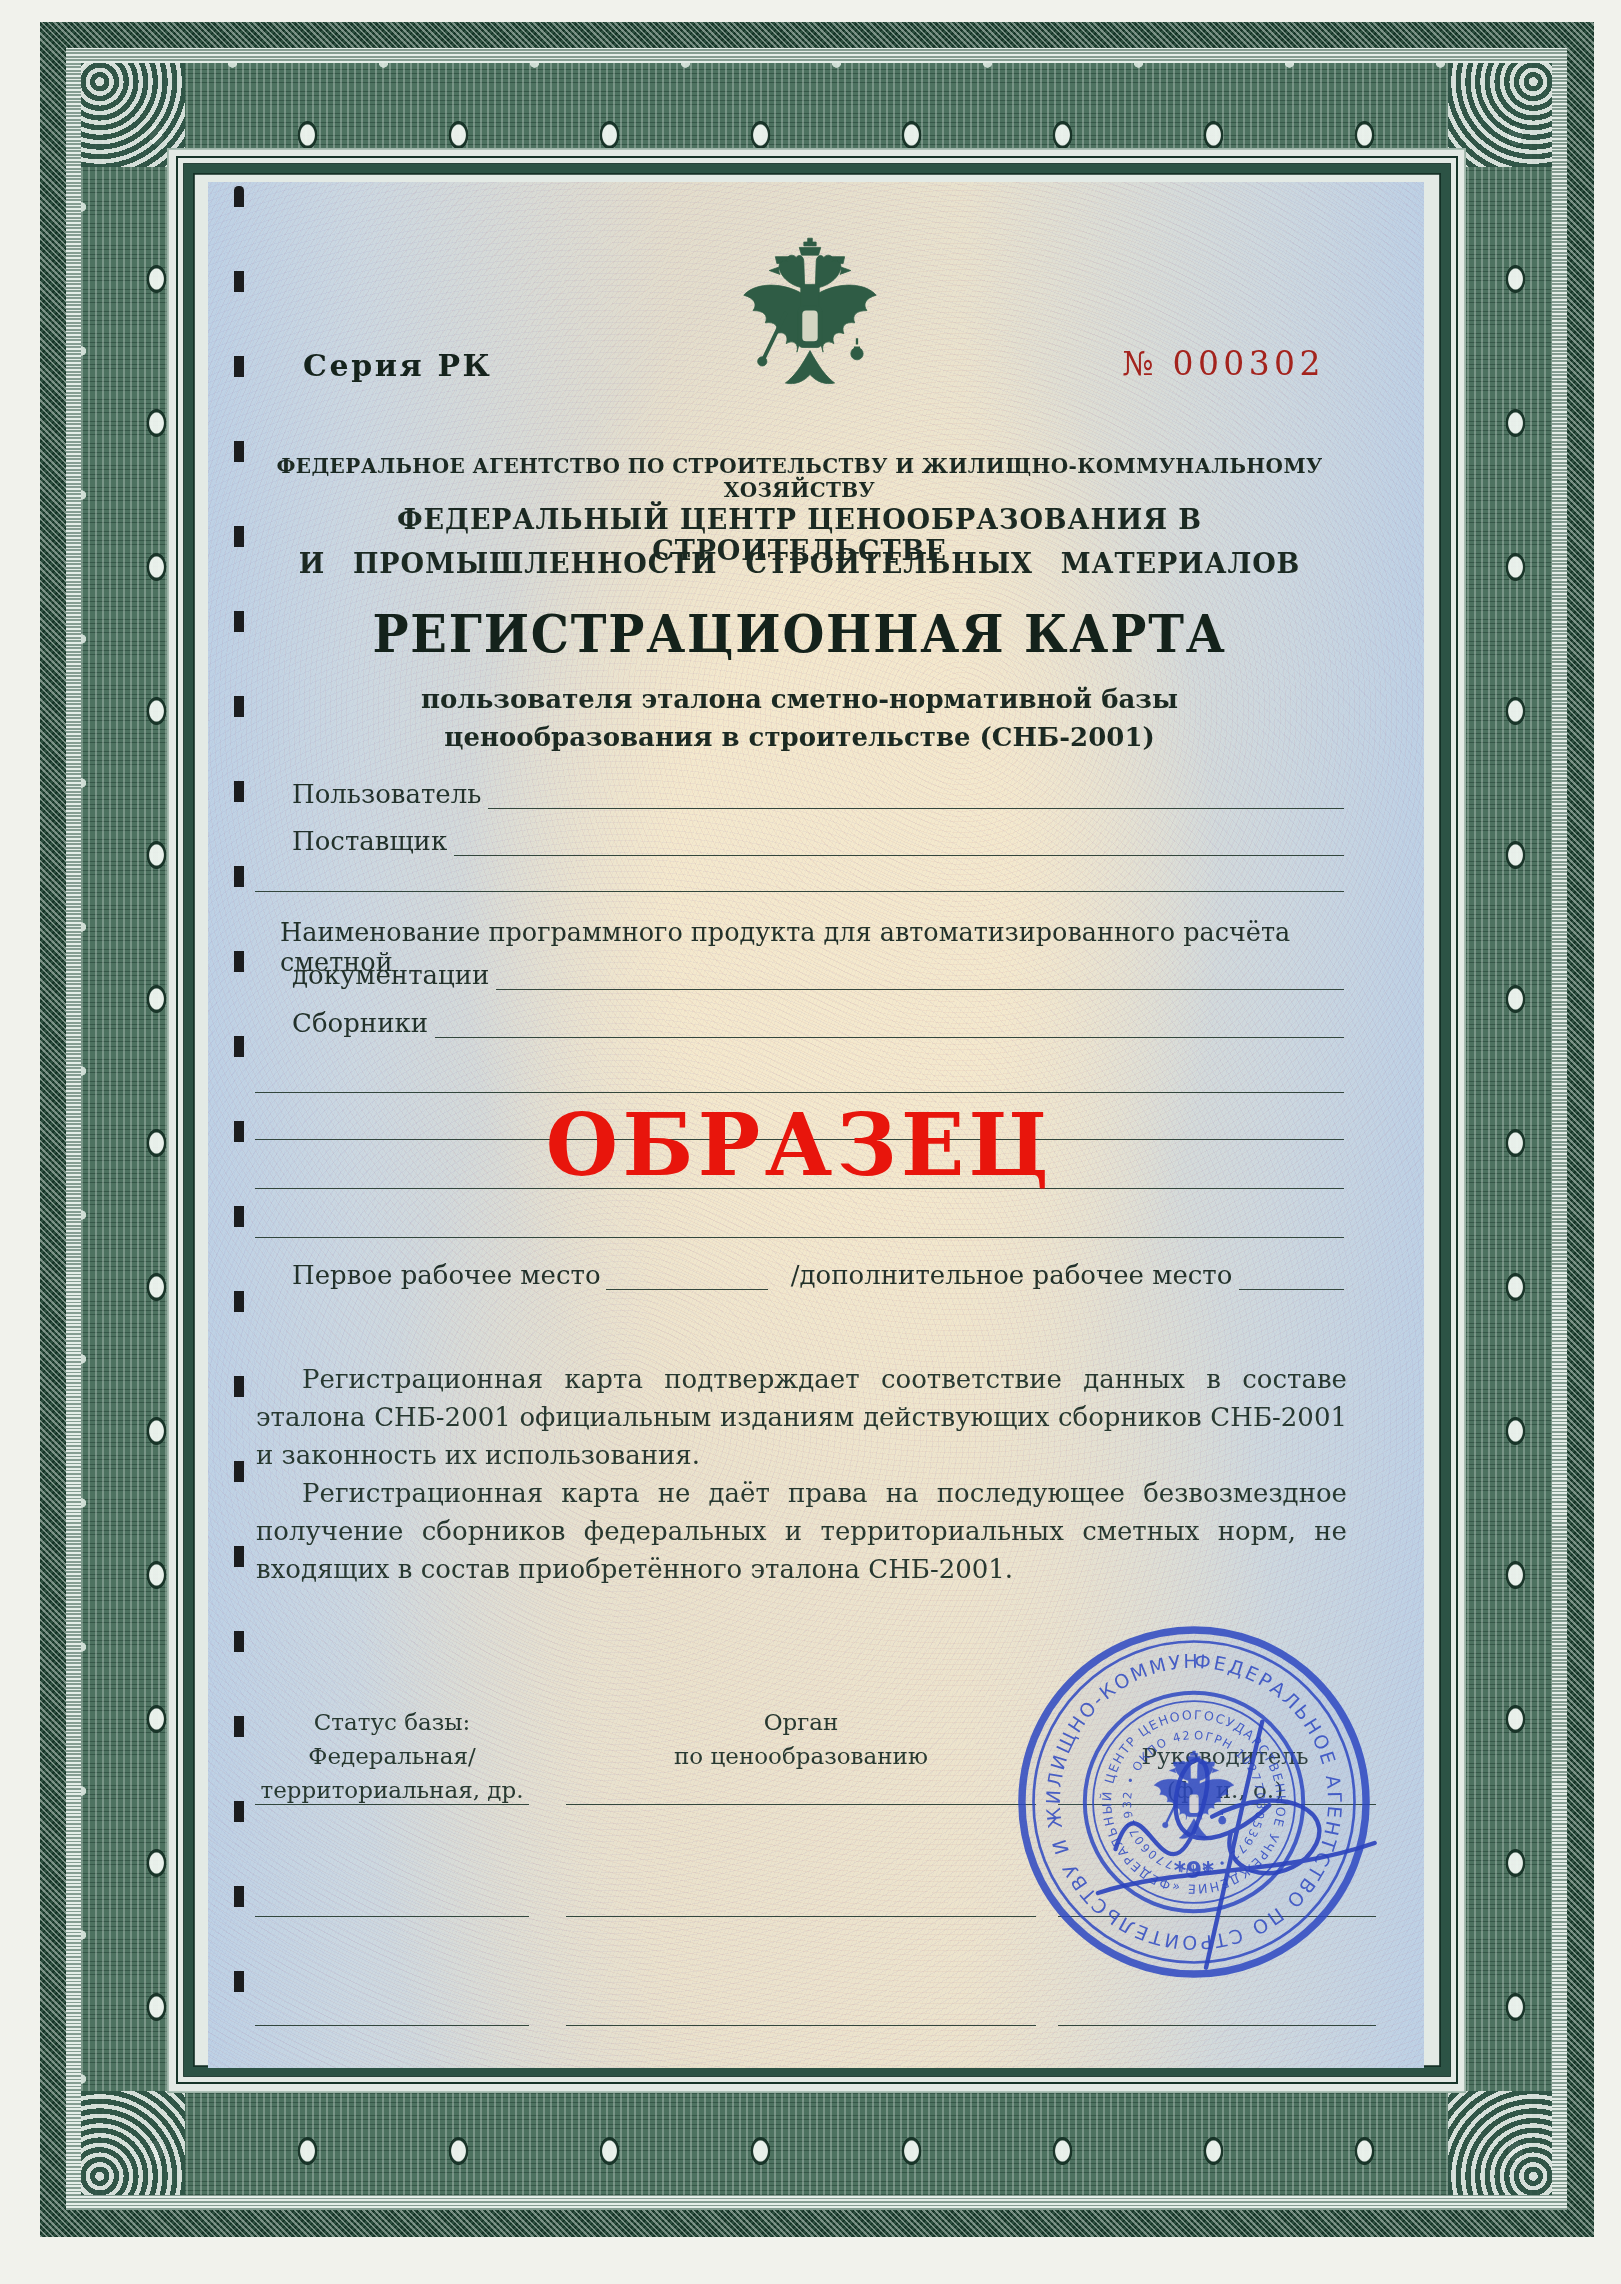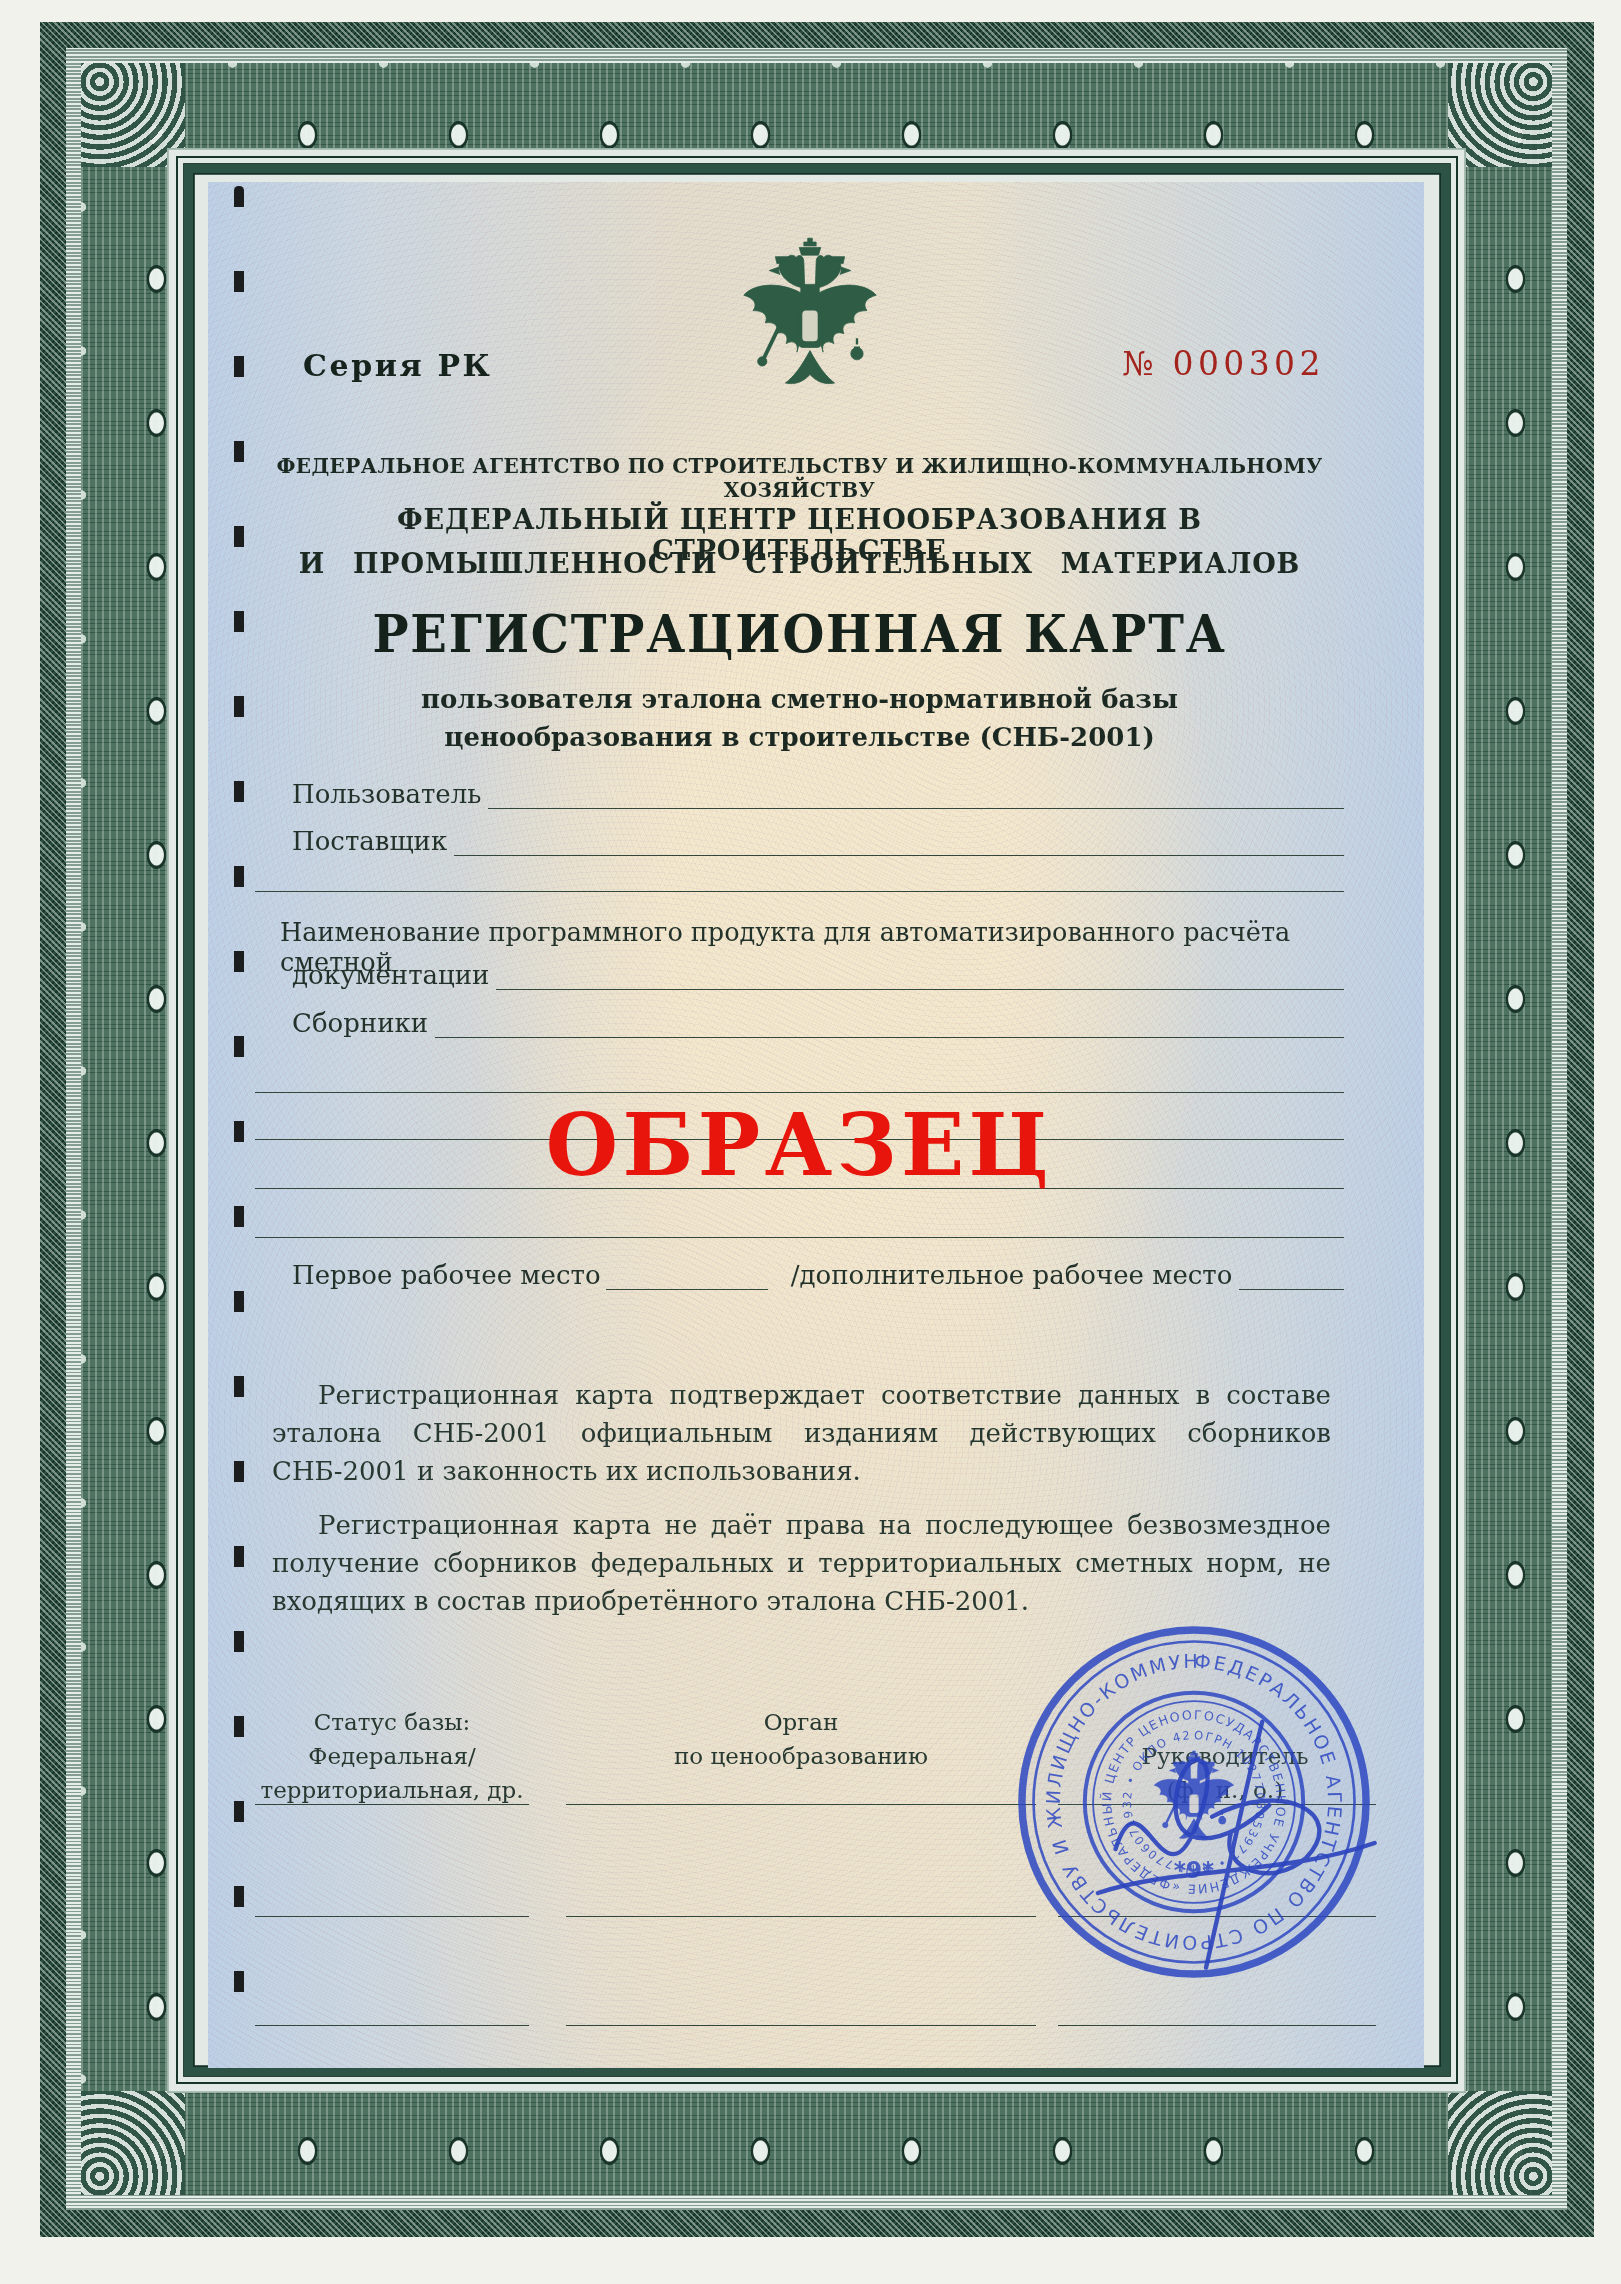--- a/index.html
+++ b/index.html
@@ -62,21 +62,21 @@
   .row{position:absolute;left:255px;width:1089px;display:flex;align-items:flex-end;
        font-size:26px;color:#22312a;box-sizing:border-box;}
   .row .lbl{white-space:nowrap;}
   .blank{border-bottom:1.8px solid #32463c;height:100%;}
   .blank.grow{flex:1;margin-left:7px;}
   .indent{padding-left:37px;}
   .rule{position:absolute;border-bottom:1.8px solid #32463c;height:0;}
   .naimen{left:243px;width:1089px;top:917px;font-size:25.5px;padding-left:37px;box-sizing:border-box;color:#22312a;}
   .watermark{top:1096px;font-size:83px;font-weight:bold;letter-spacing:4.4px;color:#e8150c;z-index:4;transform:scaleY(1.03);}
   .paras{left:256px;width:1091px;top:1360px;font-size:26px;line-height:38px;text-align:justify;color:#273830;}
-  .paras p{margin:16px;text-indent:46px;}
+  .paras p{margin:0;text-indent:46px;}
   .col{position:absolute;text-align:center;font-size:23px;line-height:34px;color:#273830;z-index:3;}
   .col.status{left:255px;width:274px;top:1705px;}
   .col.organ{left:566px;width:470px;top:1705px;}
   .col.head{left:1058px;width:334px;top:1739px;}
   .g1{width:68px;} .g2{width:180px;} .g3{width:54px;} .g4{width:162px;flex:none !important;}
   .mR{margin-right:5.3px;} .mL{margin-left:23px;}
 
   
   .stamp{position:absolute;left:1012px;top:1620px;width:364px;height:364px;opacity:.85;z-index:5;}
   .stamp text{font-family:"DejaVu Sans","Liberation Sans",sans-serif;fill:#2d48c2;}

